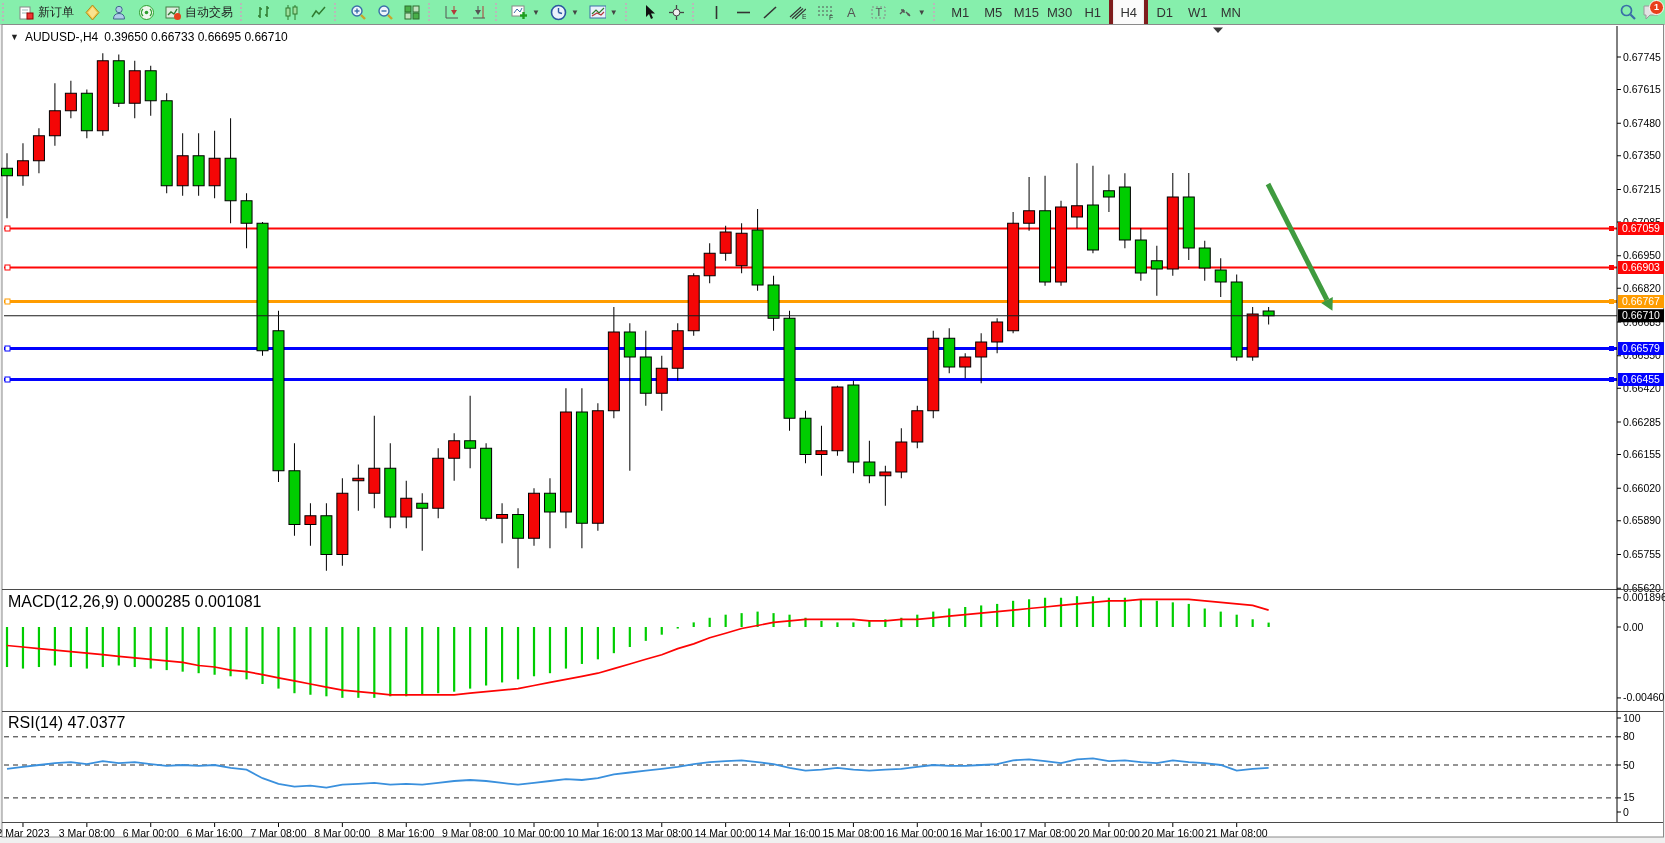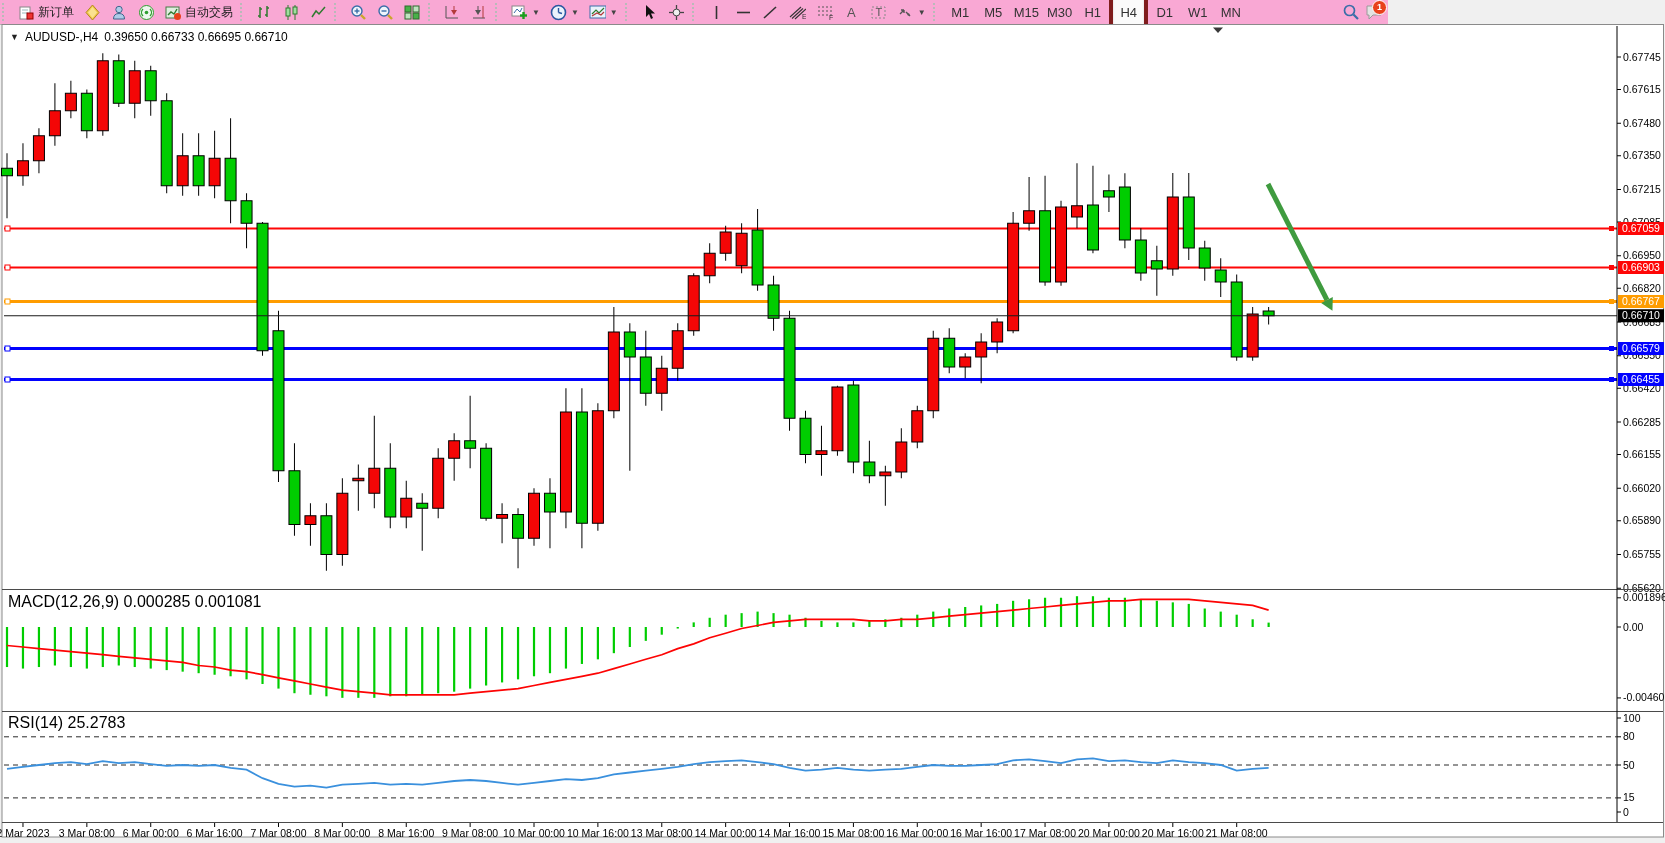--- a/index.html
+++ b/index.html
@@ -1,19 +1,19 @@
 <!DOCTYPE html>
 <html><head>
 <meta charset="utf-8">
 <style>
   html,body{margin:0;padding:0;background:#e9e9e9;}
   #app{position:relative;width:1665px;height:843px;background:#f0f0f0;
        font-family:"Liberation Sans",sans-serif;overflow:hidden;-webkit-font-smoothing:antialiased;}
   
-  #toolbar{position:absolute;left:0;top:0;width:1388px;height:24px;background:#f9a8d4;
+  #toolbar{position:absolute;left:0;top:0;width:1665px;height:24px;background:#86efac;
            border-bottom:1px solid #b5b5b5;display:flex;align-items:center;font-size:12px;color:#222;text-align:center;}
   .grip{width:7px;height:18px;margin:0 2px;border-left:2px dotted #b9b9b9;}
   .tb-btn{height:22px;display:flex;align-items:center;gap:3px;padding:0 4px;border:1px solid transparent;
           cursor:default;white-space:nowrap;}
   .tb-ico{width:17px;height:17px;display:inline-flex;align-items:center;justify-content:center;}
   .caret{font-size:8px;color:#444;margin-left:1px;}
   .tf-btn{min-width:25px;height:20px;display:flex;align-items:center;justify-content:center;
           padding:14px 3px;font-size:13px;color:#333;border:1px solid transparent;}
   .tf-btn.active{background:#fbfbfb;border:4px solid #7f1d1d;box-shadow:inset 0 0 2px #cfcfcf;}
   #tb-right{margin-left:auto;display:flex;align-items:center;margin-right:6px;gap:6px;}
@@ -349,21 +349,21 @@
       </span>
     </div>
   </div>
 
   <div id="chart-title">
     <span class="tri">▼</span>
     <span>AUDUSD-,H4</span>
     <span>0.39650 0.66733 0.66695 0.66710</span>
   </div>
   <div class="panel-label" style="left:8px;top:593px;">MACD(12,26,9) 0.000285 0.001081</div>
-  <div class="panel-label" style="left:8px;top:714px;">RSI(14) 25.2783</div>
+  <div class="panel-label" style="left:8px;top:714px;">RSI(14) 47.0377</div>
 
   <svg id="chart-svg" width="1665" height="819" viewBox="0 24 1665 819" style="position:absolute;left:0;top:24px;">
       <rect x="2" y="24.5" width="1661.5" height="812.5" fill="#ffffff" stroke="#8a8a8a"></rect>
       <g font-size="10.5" fill="#000">
         <line x1="1617" y1="57" x2="1621" y2="57" stroke="#000"></line>
         <text x="1623" y="60.5">0.67745</text>
         <line x1="1617" y1="89.4999999999992" x2="1621" y2="89.4999999999992" stroke="#000"></line>
         <text x="1623" y="92.9999999999992">0.67615</text>
         <line x1="1617" y1="123.25000000000102" x2="1621" y2="123.25000000000102" stroke="#000"></line>
         <text x="1623" y="126.75000000000102">0.67480</text>

